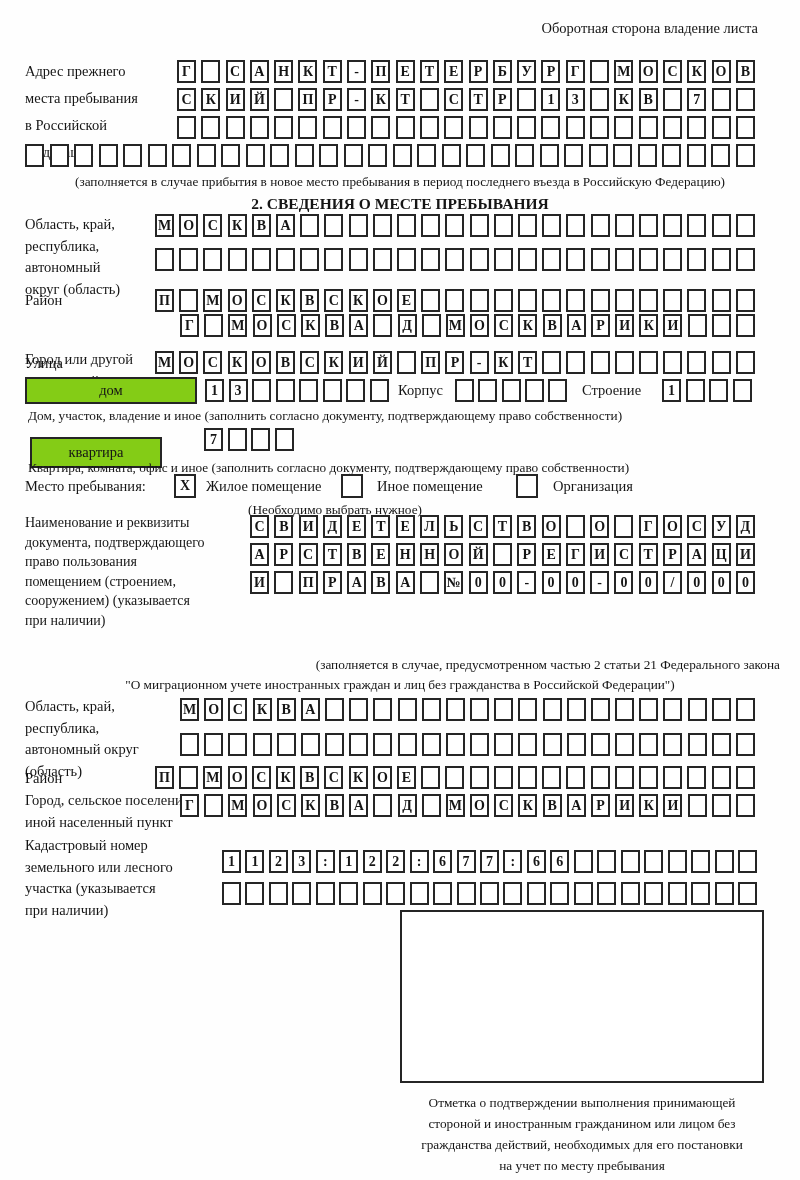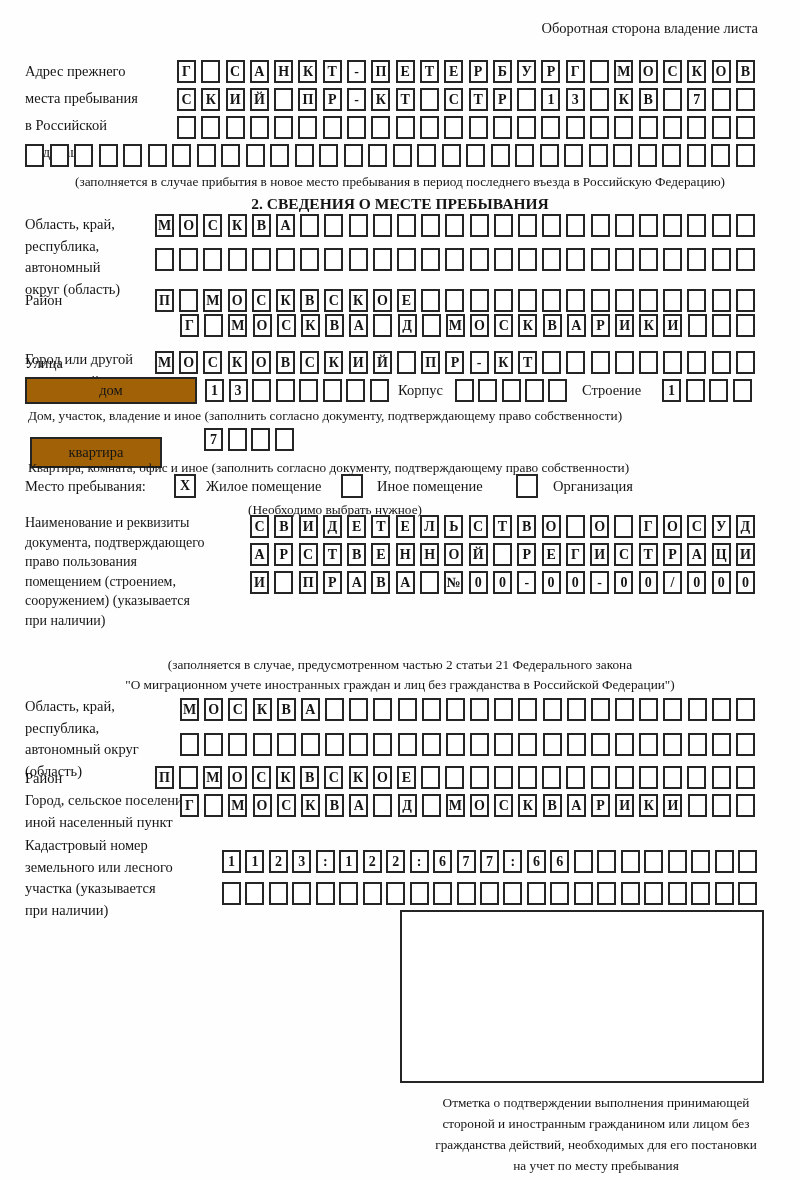--- a/index.html
+++ b/index.html
@@ -3,21 +3,21 @@
 <meta charset="utf-8">
 <style>
   html,body{margin:0;padding:0;background:#ffffff;}
   .page{position:relative;width:800px;height:1180px;background:#fefefe;overflow:hidden;
         font-family:"Liberation Serif","DejaVu Serif",serif;color:#151515;}
   .lbl{position:absolute;white-space:pre-line;font-size:14.5px;line-height:21.5px;}
   .lbl.big{line-height:27px;}
   .cellrow{position:absolute;display:flex;justify-content:space-between;}
   .cell{box-sizing:border-box;flex:none;width:19px;height:23px;border:2px solid #252525;
         font-size:14px;line-height:19px;text-align:center;font-weight:bold;background:#fff;}
-  .widebox{position:absolute;box-sizing:border-box;border:2px solid #252525;background:#a16207;
+  .widebox{position:absolute;box-sizing:border-box;border:2px solid #252525;background:#84cc16;
         display:flex;align-items:center;justify-content:center;font-size:14.5px;}
   .checkbox{position:absolute;box-sizing:border-box;width:22px;height:24px;border:2px solid #252525;
         background:#fff;text-align:center;font-size:14px;line-height:20px;font-weight:bold;}
   .note{position:absolute;font-size:13.3px;line-height:20px;}
   .center{text-align:center;}
   .heading{position:absolute;font-weight:bold;font-size:15.5px;text-align:center;}
   .stampbox{position:absolute;box-sizing:border-box;border:2px solid #252525;background:#fff;}
   .caption{position:absolute;font-size:13.3px;line-height:21px;text-align:center;white-space:pre-line;}
 </style>
 </head>
@@ -406,21 +406,21 @@
       <span class="cell">0</span>
       <span class="cell">-</span>
       <span class="cell">0</span>
       <span class="cell">0</span>
       <span class="cell">/</span>
       <span class="cell">0</span>
       <span class="cell">0</span>
       <span class="cell">0</span>
     </div>
 
-  <div class="note center" style="left:20px;top:655px;width:760px;">(заполняется в случае, предусмотренном частью 2 статьи 21 Федерального закона</div>
+  <div class="note center" style="left:20px;top:655px;width:760px;text-align:right;">(заполняется в случае, предусмотренном частью 2 статьи 21 Федерального закона</div>
   <div class="note center" style="left:20px;top:675px;width:760px;">"О миграционном учете иностранных граждан и лиц без гражданства в Российской Федерации")</div>
 
   <div class="lbl" style="left:25px;top:696px;width:155px;">Область, край,
 республика,
 автономный округ
 (область)</div>
   <div class="cellrow" style="left:180px;top:698px;width:575px;">
       <span class="cell">М</span>
       <span class="cell">О</span>
       <span class="cell">С</span>
@@ -580,18 +580,18 @@
       <span class="cell"></span>
       <span class="cell"></span>
       <span class="cell"></span>
       <span class="cell"></span>
       <span class="cell"></span>
       <span class="cell"></span>
       <span class="cell"></span>
     </div>
 
   <div class="stampbox" style="left:400px;top:910px;width:364px;height:173px;"></div>
-  <div class="caption" style="left:407px;top:1092px;width:378px;">Отметка о подтверждении выполнения принимающей
+  <div class="caption" style="left:393px;top:1092px;width:378px;">Отметка о подтверждении выполнения принимающей
 стороной и иностранным гражданином или лицом без
 гражданства действий, необходимых для его постановки
 на учет по месту пребывания</div>
 
 </div>
 
 </body></html>

